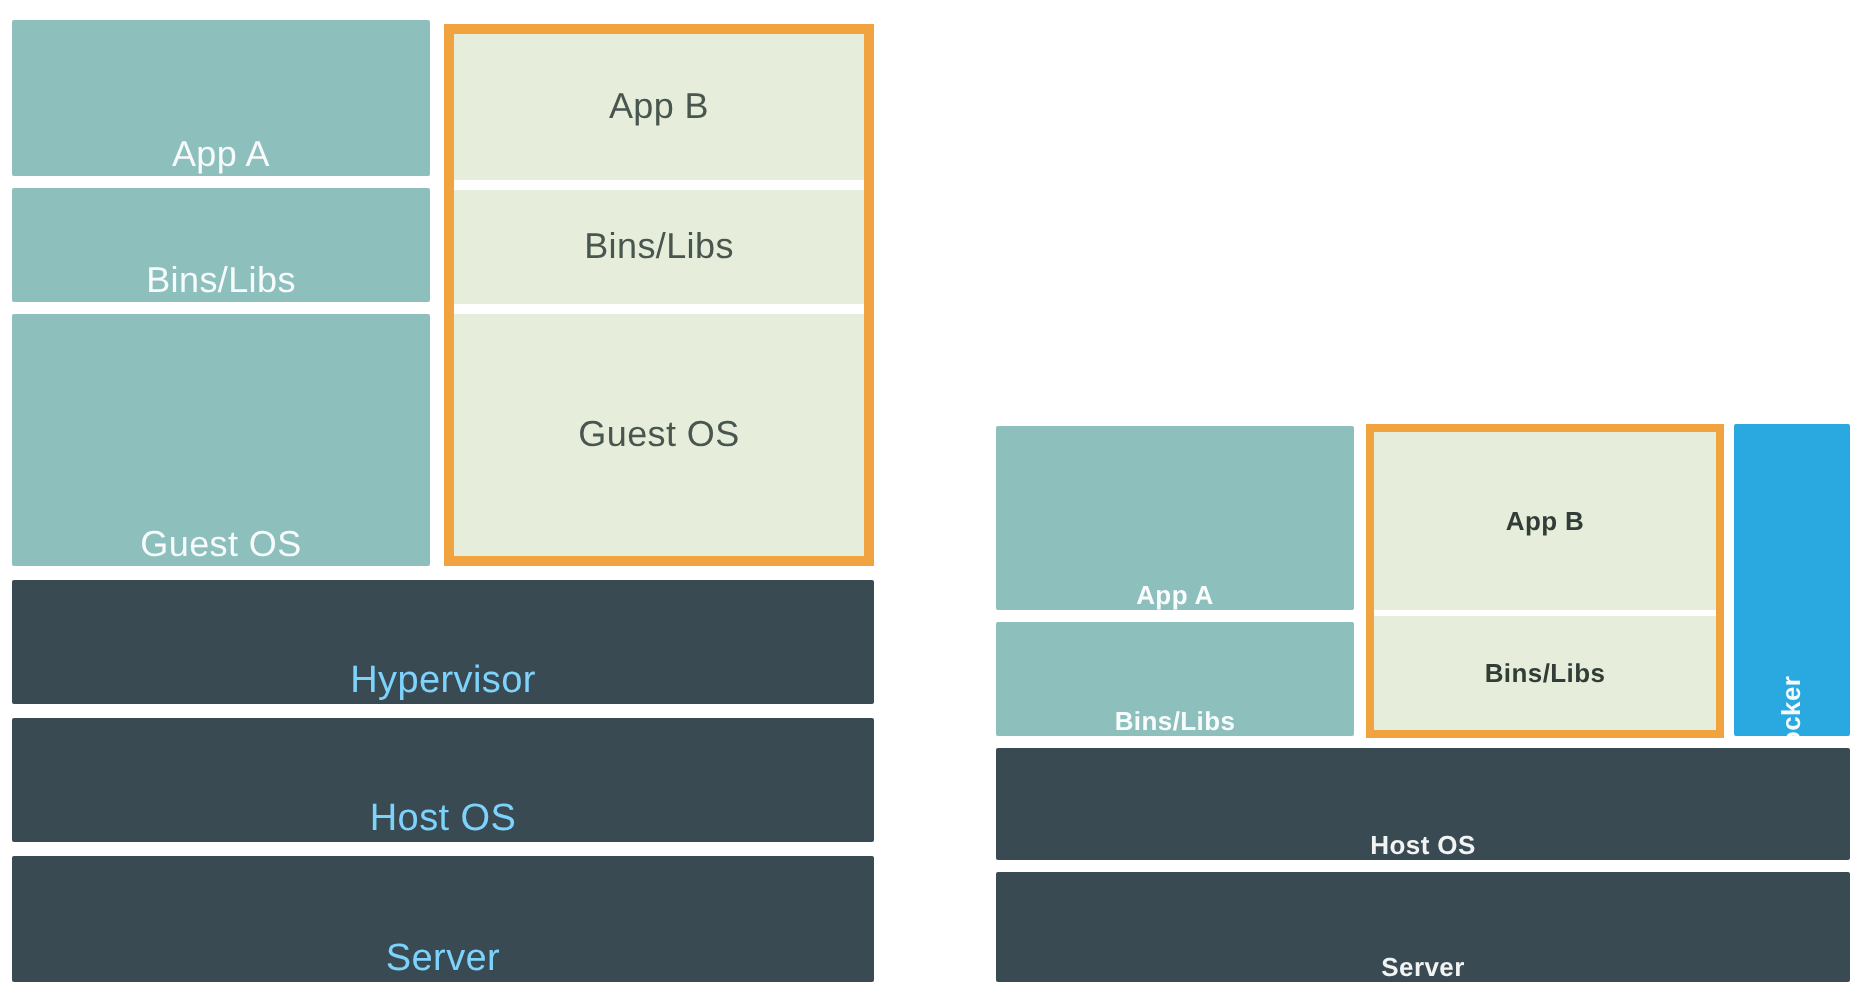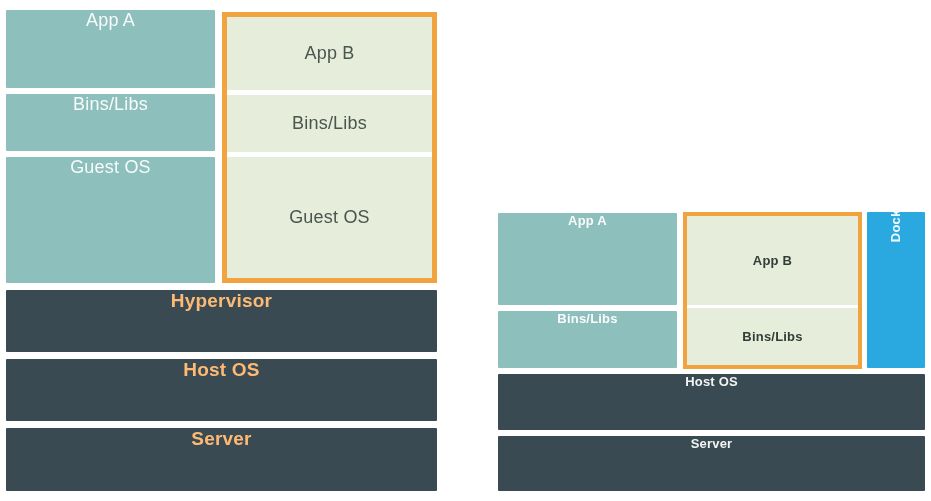--- a/index.html
+++ b/index.html
@@ -11,21 +11,21 @@
   .canvas {
     position: relative;
     width: 931px;
     height: 501px;
     background: #ffffff;
     overflow: hidden;
   }
   .block {
     position: absolute;
     display: flex;
-    align-items: flex-start;
+    align-items: flex-end;
     justify-content: center;
     box-sizing: border-box;
     border-radius: 1px;
   }
   .teal  { background: #8dbfbd; }
   .green { background: #e6eedb; text-align: right; }
   .slate { background: #3a4a52; }
   .blue  { background: #29a9e0; }
 
   .lbl-light {
@@ -34,23 +34,23 @@
     font-weight: 500;
     letter-spacing: 0.2px;
   }
   .lbl-dark {
     color: #49564f;
     font-size: 18px;
     font-weight: 500;
     letter-spacing: 0.2px;
   }
   .lbl-bar {
-    color: #fdba74;
+    color: #7dd3fc;
     font-size: 19px;
-    font-weight: 700;
+    font-weight: 400;
     letter-spacing: 0.2px;
   }
   .lbl-sm-light {
     color: rgba(255,255,255,0.95);
     font-size: 13px;
     font-weight: 700;
     letter-spacing: 0.2px;
   }
   .lbl-sm-dark {
     color: #333d38;

